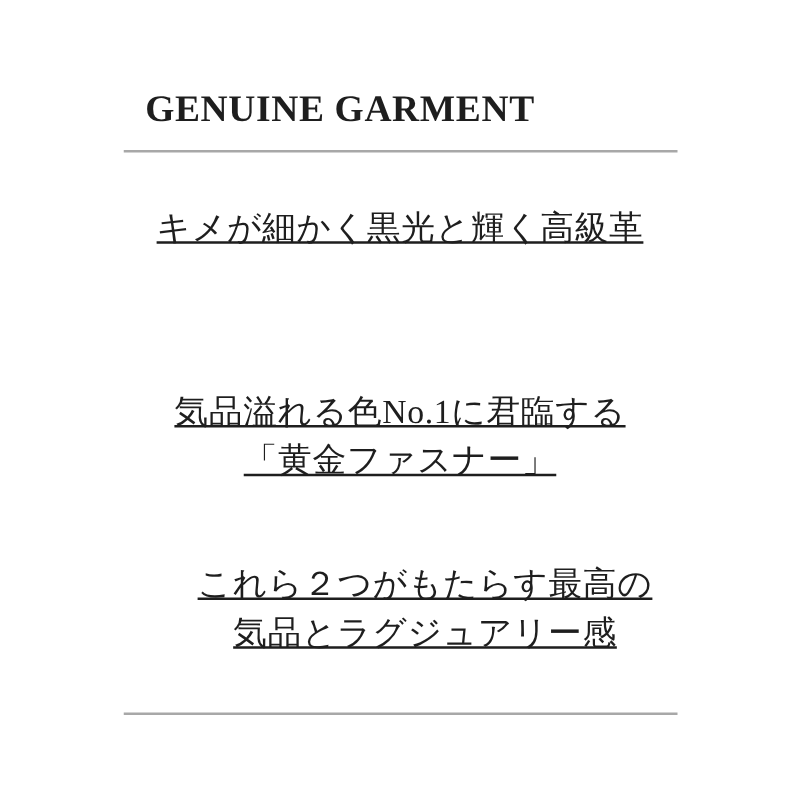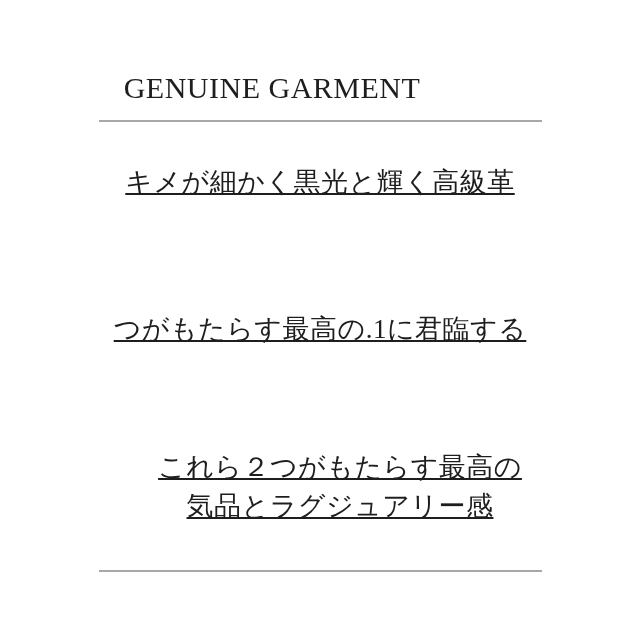--- a/index.html
+++ b/index.html
@@ -22,21 +22,21 @@
     }
     .title {
       position: absolute;
       top: 70px;
       left: 0;
       width: 544px;
       margin: 0;
       text-align: center;
       font-size: 30px;
       line-height: 36px;
-      font-weight: 400;
+      font-weight: 700;
       letter-spacing: 0.5px;
       color: #1e1e1e;
     }
     .divider {
       position: absolute;
       left: 99px;
       width: 443px;
       height: 2px;
       background: #a8a8a8;
     }
@@ -65,21 +65,22 @@
 
   <h1 class="title">GENUINE GARMENT</h1>
 
   <div class="divider divider-top"></div>
 
   <div class="block block-1" lang="ja">
     <p>キメが細かく黒光と輝く高級革</p>
   </div>
 
   <div class="block block-2" lang="ja">
-    <p>つがもたらす最高の.1に君臨する</p>
+    <p>気品溢れる色No.1に君臨する</p>
+    <p>「黄金ファスナー」</p>
   </div>
 
   <div class="block block-3" lang="ja">
     <p>これら２つがもたらす最高の</p>
     <p>気品とラグジュアリー感</p>
   </div>
 
   <div class="divider divider-bottom"></div>
 
 </div>

